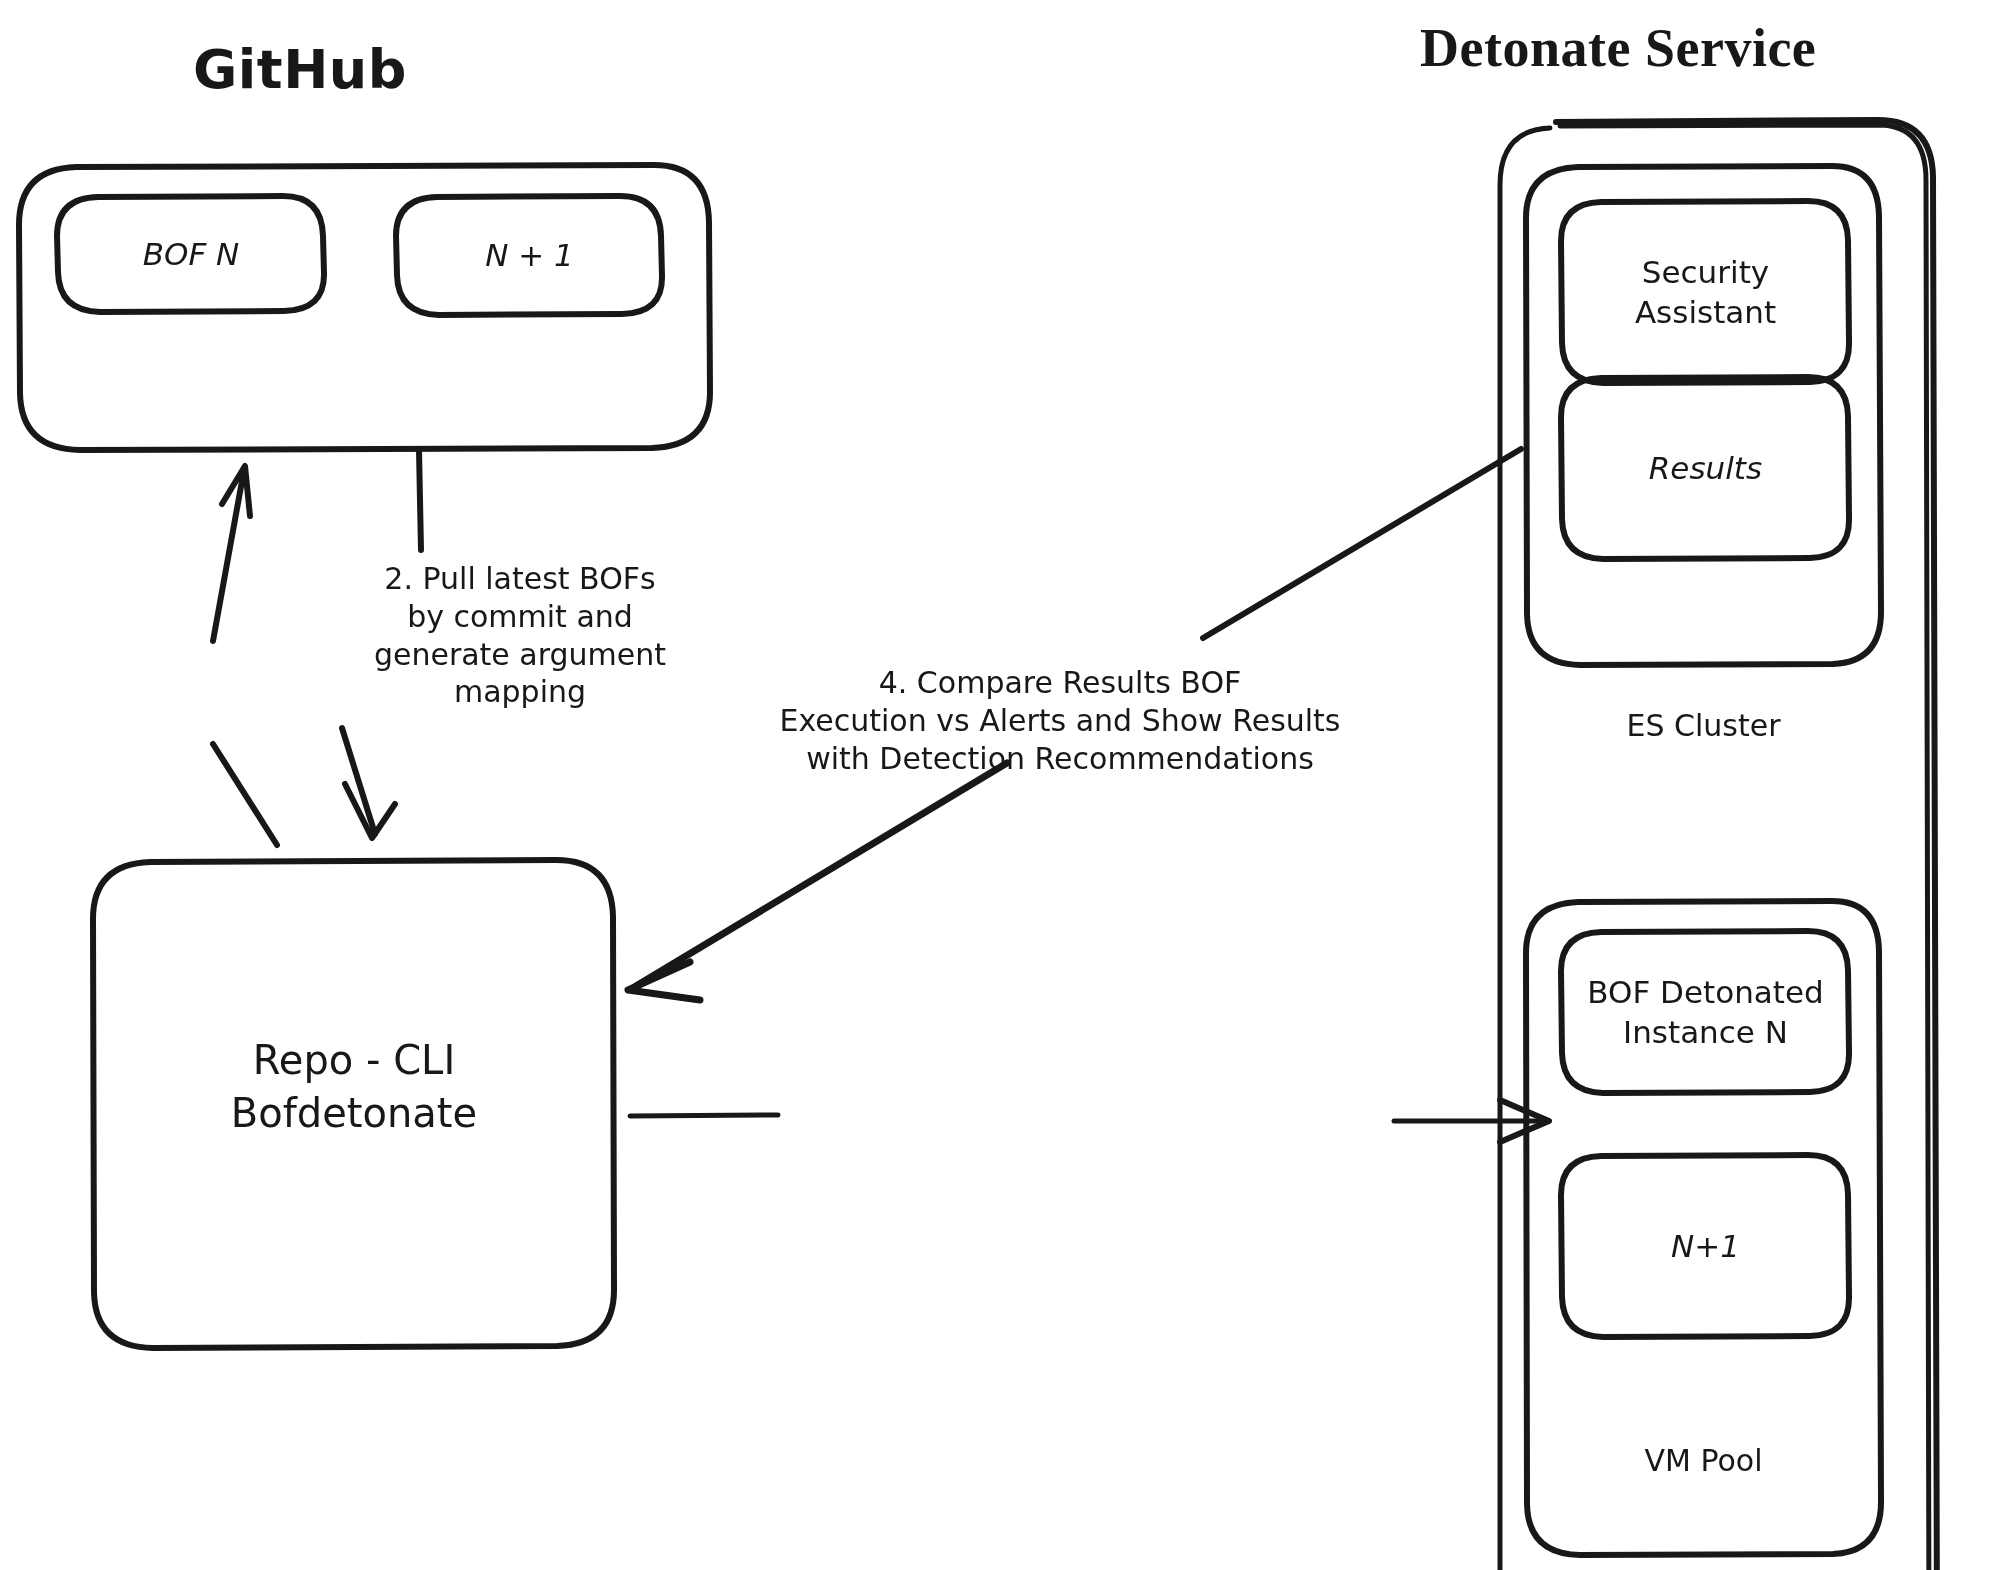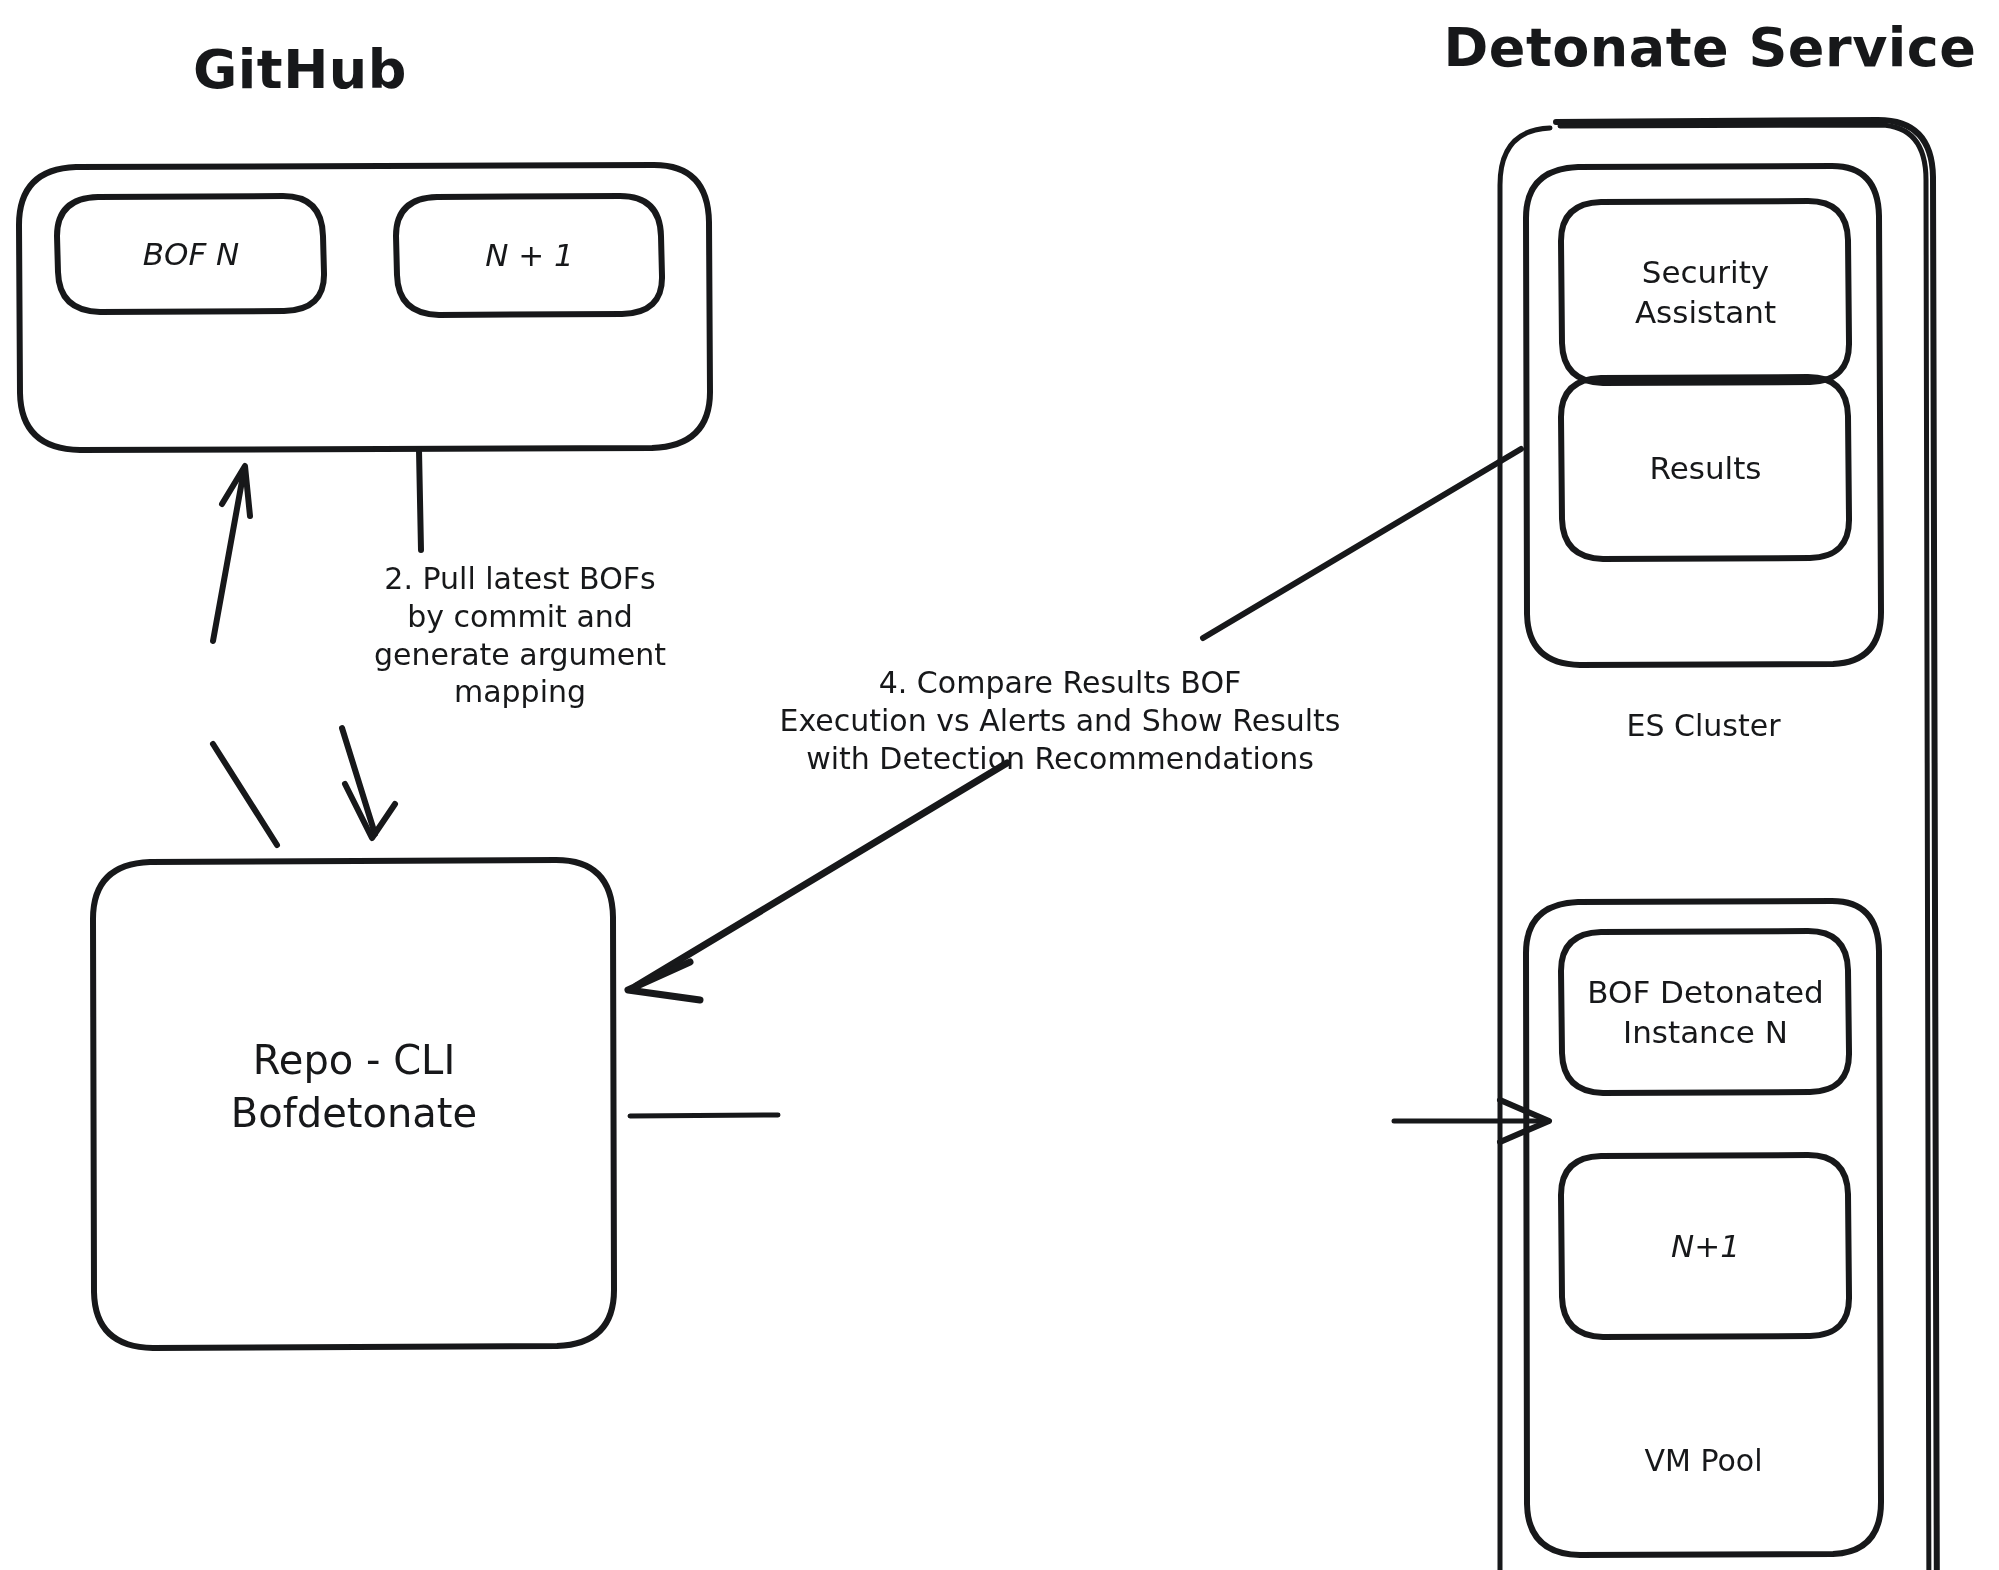--- a/index.html
+++ b/index.html
@@ -130,26 +130,26 @@
 
     </g>
   </svg>
 
   <div class="lbl title-lbl" style="left:120px; top:36px; width:360px;text-align:center;">GitHub</div>
 
   <div class="lbl box-lbl ctr ital" style="left:57px; top:197px; width:268px; height:115px;">BOF N</div>
 
   <div class="lbl box-lbl ctr ital" style="left:396px; top:197px; width:267px; height:118px;">N + 1</div>
 
-  <div class="lbl title-lbl" style="left:1420px; top:14px; width:580px; text-align:center;">Detonate Service</div>
+  <div class="lbl title-lbl" style="left:1420px; top:14px; width:580px; text-align:left;font-family:Liberation Serif, serif;">Detonate Service</div>
 
   <div class="lbl box-lbl ctr" style="left:1561px; top:202px; width:289px; height:181px;">Security
 Assistant</div>
 
-  <div class="lbl box-lbl ctr" style="left:1561px; top:378px; width:289px; height:181px;">Results</div>
+  <div class="lbl box-lbl ctr" style="left:1561px; top:378px; width:289px; height:181px;font-style:italic;">Results</div>
 
   <div class="lbl caption-lbl" style="left:1526px; top:707px; width:355px;">ES Cluster</div>
 
   <div class="lbl box-lbl ctr" style="left:1553px; top:932px; width:305px; height:161px;">BOF Detonated
 Instance N</div>
 
   <div class="lbl box-lbl ctr ital" style="left:1561px; top:1156px; width:289px; height:181px;">N+1</div>
 
   <div class="lbl caption-lbl" style="left:1526px; top:1442px; width:355px;">VM Pool</div>
 

